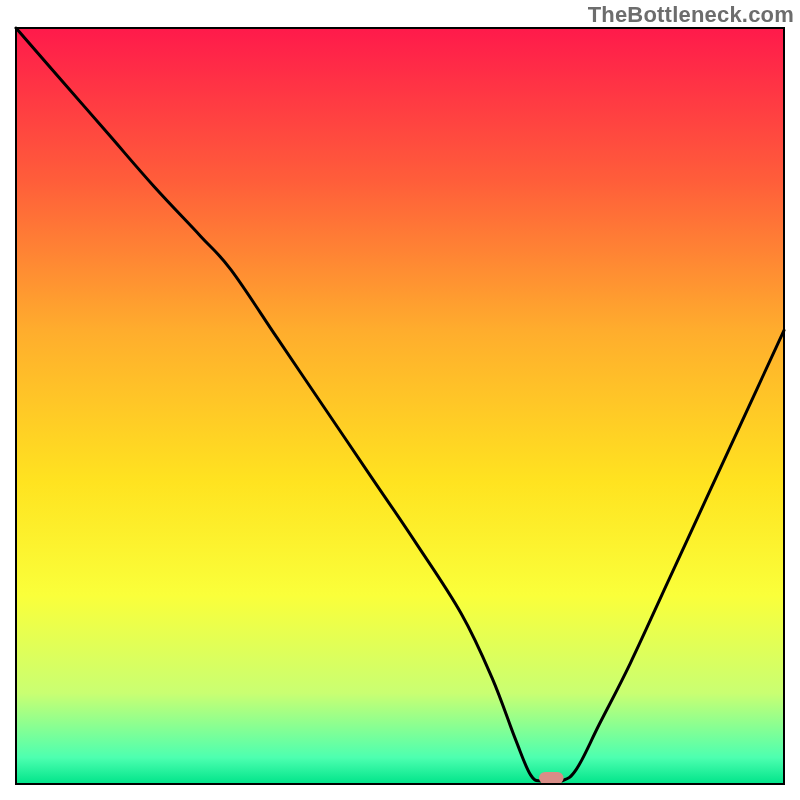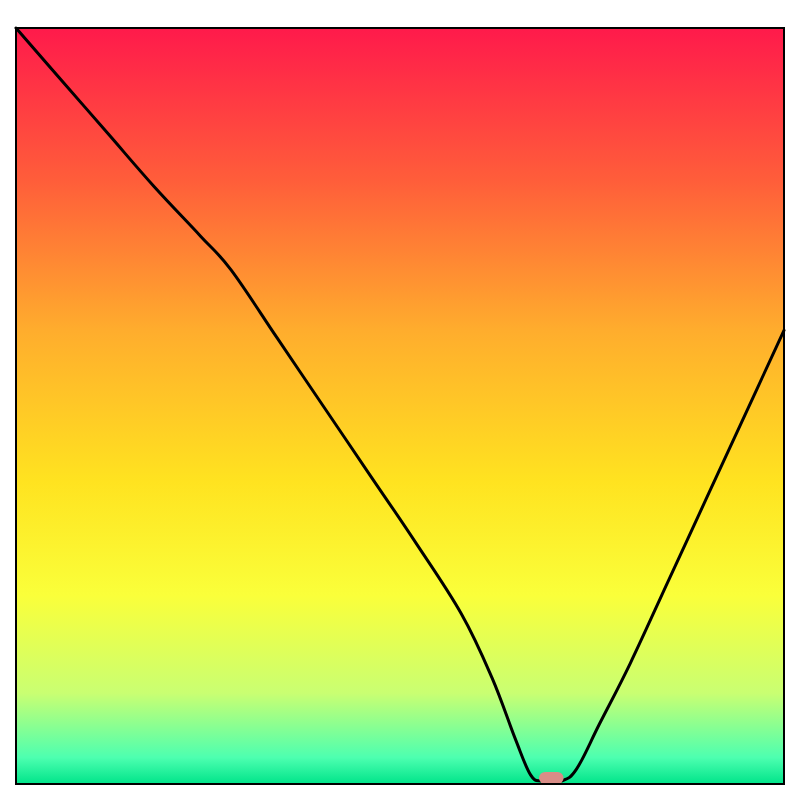--- a/index.html
+++ b/index.html
@@ -27,20 +27,21 @@
     z-index: 10;
   }
   svg {
     display: block;
   }
 </style>
 </head>
 <body>
 
 <div class="chart-container">
+  <div class="watermark">TheBottleneck.com</div>
   <svg id="chart-svg" width="800" height="800" viewBox="0 0 800 800" preserveAspectRatio="none">
       <defs>
         <linearGradient id="bg-grad" x1="0" y1="0" x2="0" y2="1">
           <stop offset="0%" stop-color="#ff1a4b"></stop>
           <stop offset="20%" stop-color="#ff5d3a"></stop>
           <stop offset="40%" stop-color="#ffad2d"></stop>
           <stop offset="60%" stop-color="#ffe320"></stop>
           <stop offset="75%" stop-color="#faff3a"></stop>
           <stop offset="88%" stop-color="#c9ff72"></stop>
           <stop offset="96.5%" stop-color="#4dffb0"></stop>

